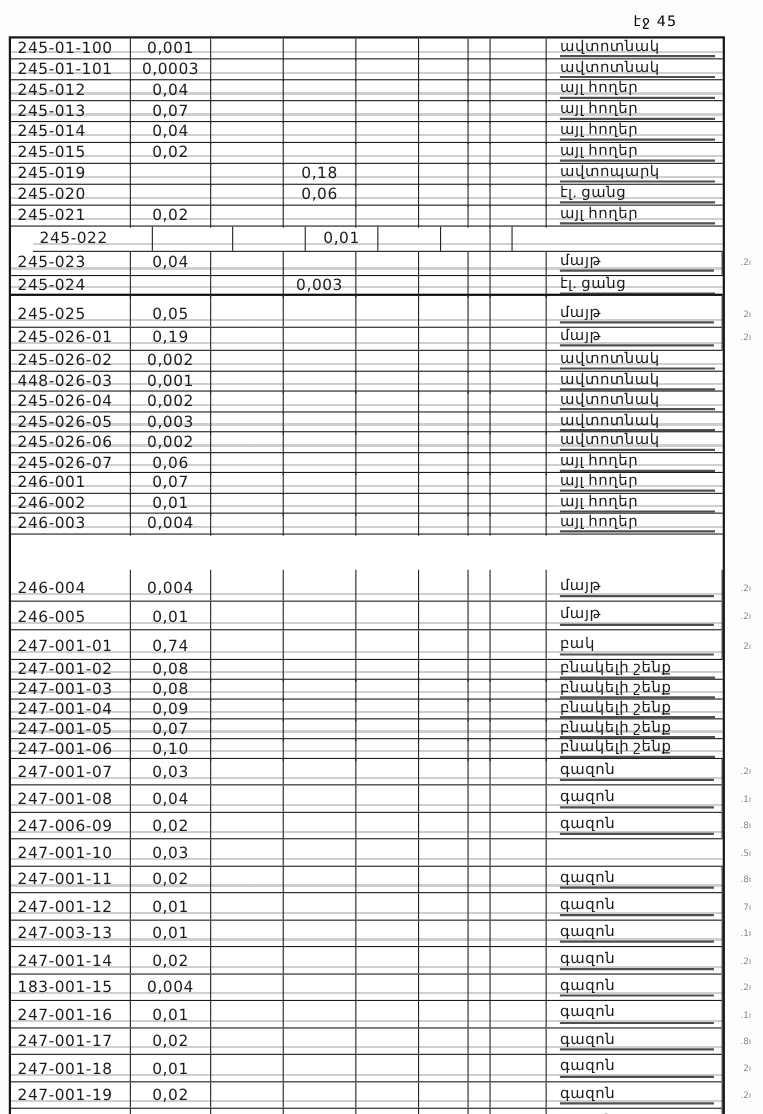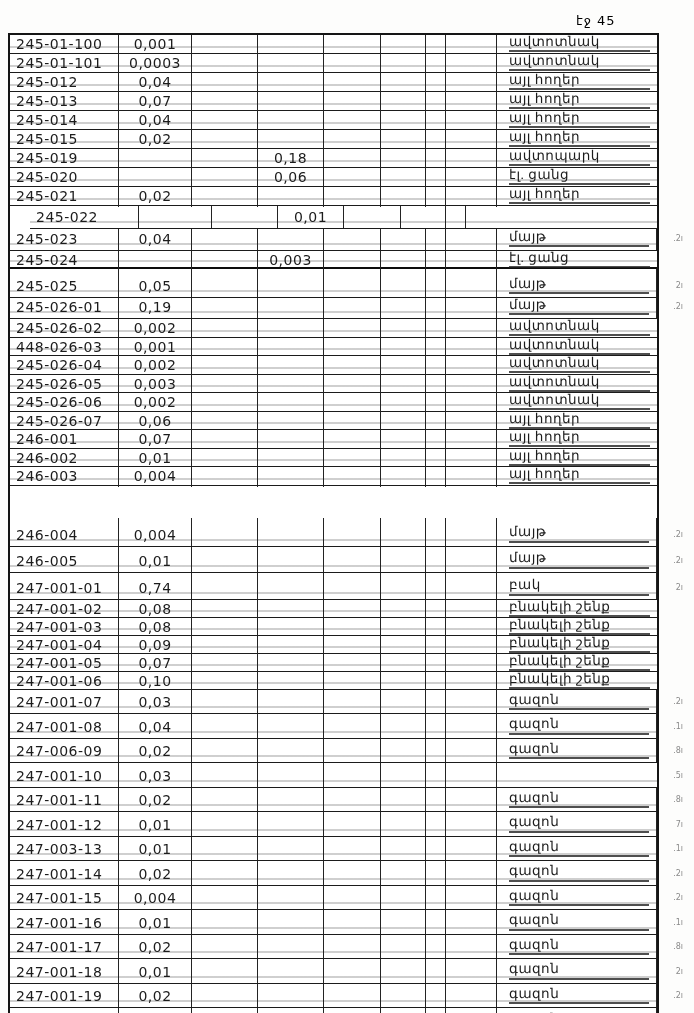--- a/index.html
+++ b/index.html
@@ -592,21 +592,21 @@
           <div class="cell c5"></div>
           <div class="cell c6"></div>
           <div class="cell c7"></div>
           <div class="cell c8"></div>
           <div class="cell c9">
             <span class="lab">գազոն</span>
           </div>
           <span class="mark">.2ı</span>
         </div>
         <div class="row">
-          <div class="cell c1">247-001-15</div>
+          <div class="cell c1">183-001-15</div>
           <div class="cell c2">0,004</div>
           <div class="cell c3"></div>
           <div class="cell c4"></div>
           <div class="cell c5"></div>
           <div class="cell c6"></div>
           <div class="cell c7"></div>
           <div class="cell c8"></div>
           <div class="cell c9">
             <span class="lab">գազոն</span>
           </div>

